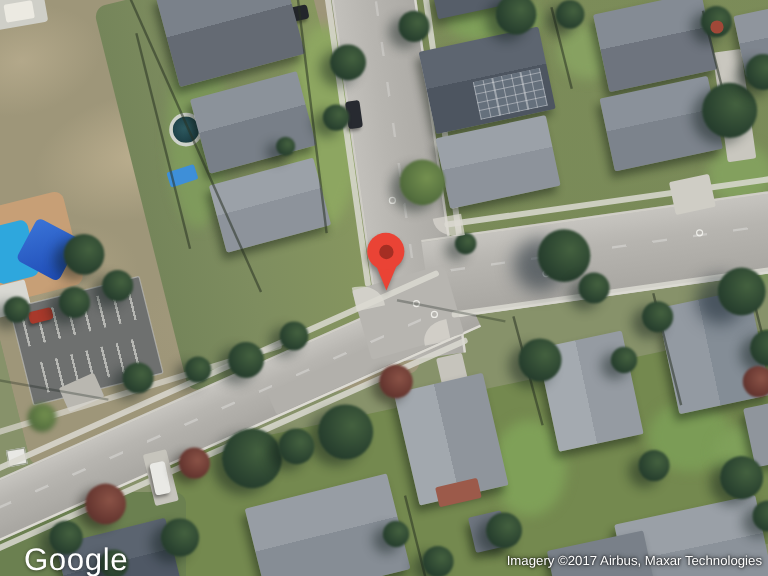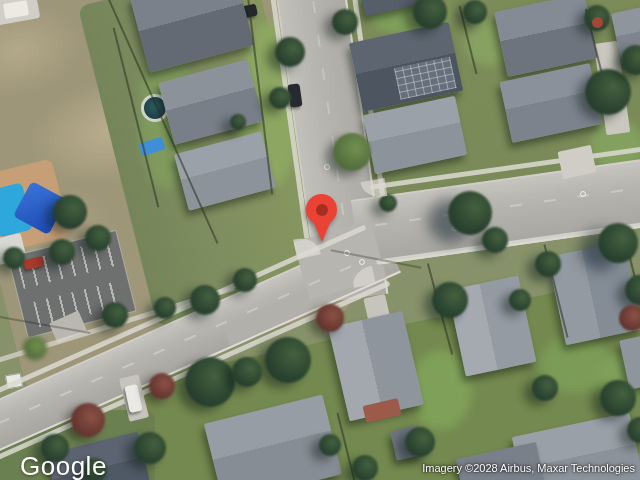--- a/index.html
+++ b/index.html
@@ -232,14 +232,14 @@
   <div style="left:352px;top:268px;width:22px;height:18px;transform:rotate(-12deg);
        background:var(--sidewalk,#dbd9d1);opacity:.7;border-top-left-radius:90%;"></div>
 
   <div class="pin">
     <div class="tail"></div>
     <div class="head"></div>
     <div class="dot"></div>
   </div>
 
   <div class="logo">Google</div>
-  <div class="attr">Imagery ©2028 Airbus, Maxar Technologies</div>
+  <div class="attr">Imagery ©2017 Airbus, Maxar Technologies</div>
 </div>
 
 </body></html>

